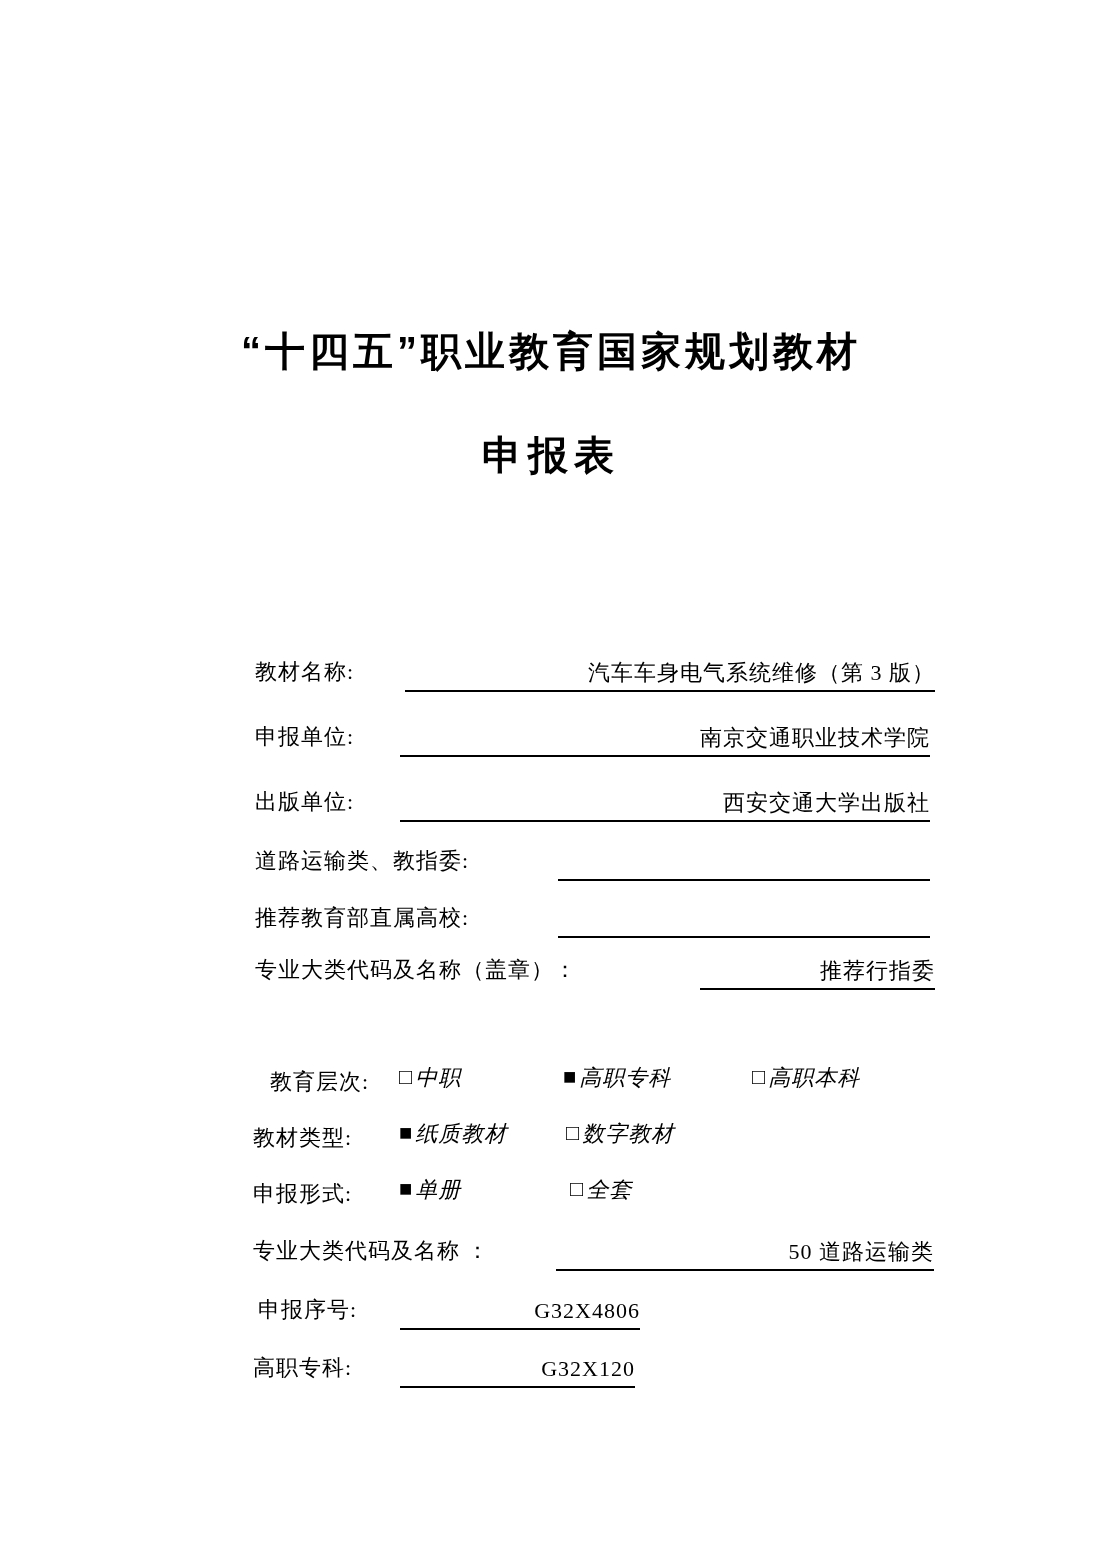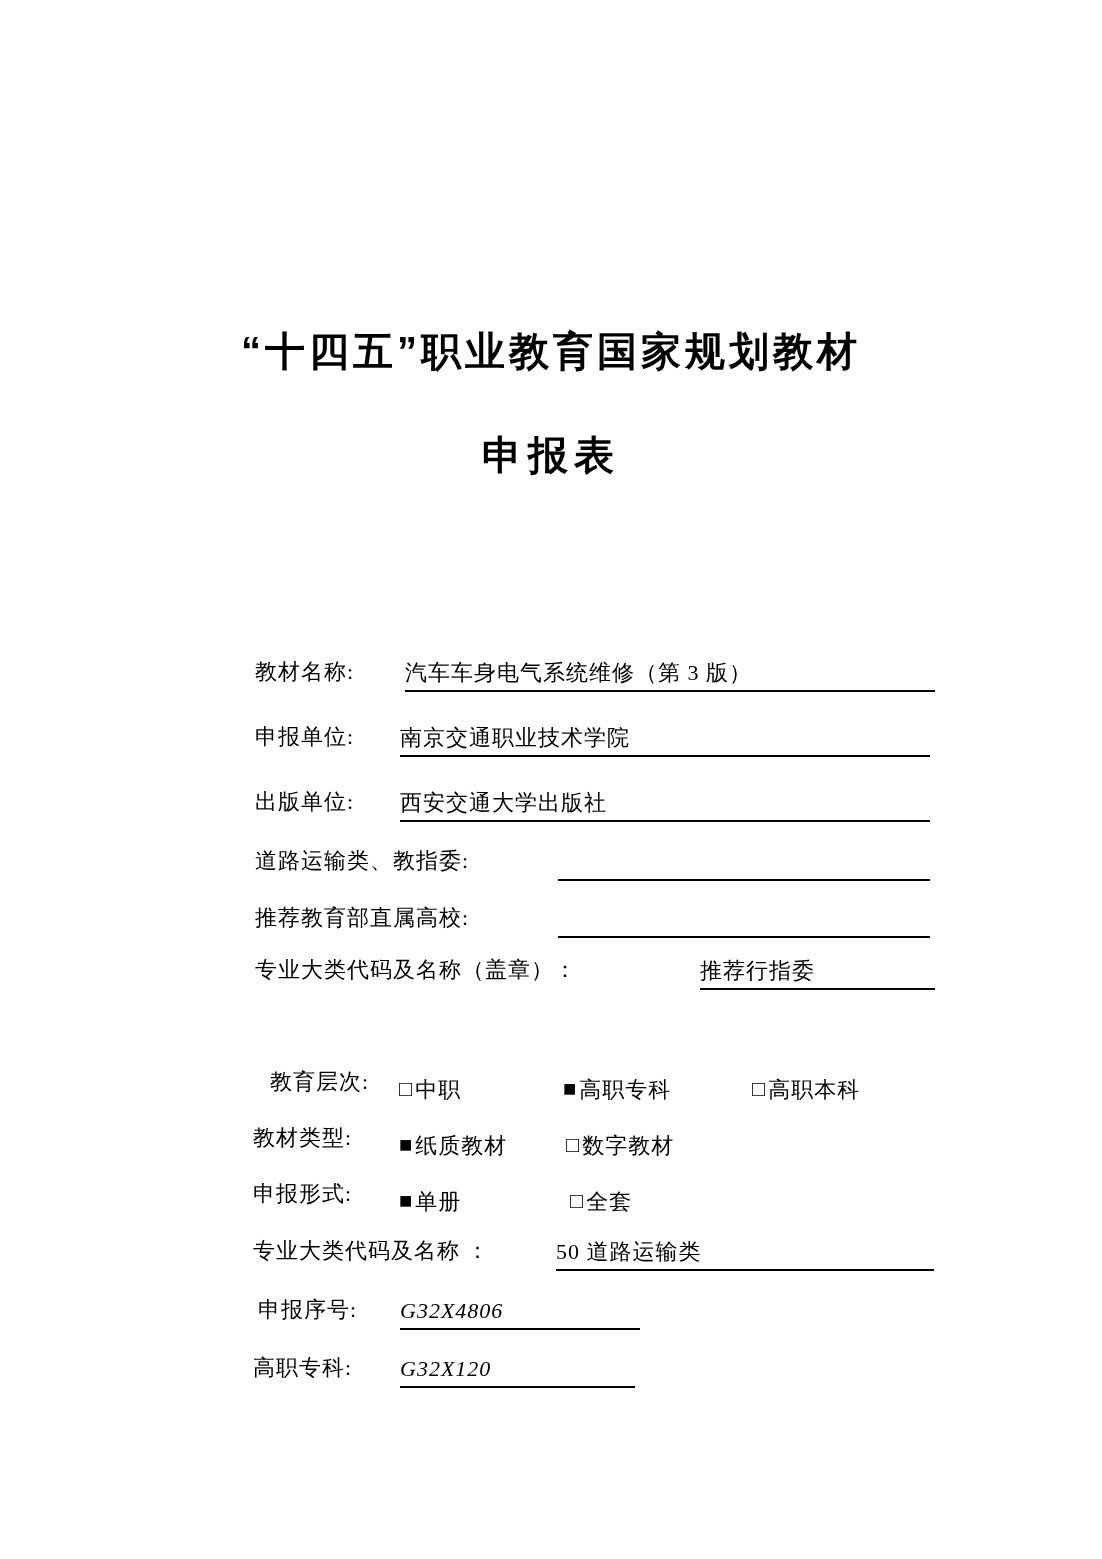--- a/index.html
+++ b/index.html
@@ -41,34 +41,35 @@
   .row .label {
     position: absolute;
     line-height: 40px;
     letter-spacing: 1px;
   }
   .row .uline {
     position: absolute;
     height: 38px;
     line-height: 42px;
     border-bottom: 2px solid #000000;
-    text-align: left;
+    text-align: right;
     letter-spacing: 1px;
   }
   .row .opt {
     position: absolute;
-    line-height: 56px;
+    line-height: 32px;
     letter-spacing: 1px;
+    font-style: italic;
   }
   .row .box {
     display: inline-block;
     transform: translateY(-1px);
     margin-right: 2px;
   }
-  .serif-num { letter-spacing: 2px; font-style: italic; }
+  .serif-num { letter-spacing: 2px; }
 </style>
 </head>
 <body>
 
 <div class="page">
 
   <div class="title line1">“十四五”职业教育国家规划教材</div>
   <div class="title line2">申报表</div>
 
   <div class="row" style="top:652px">

